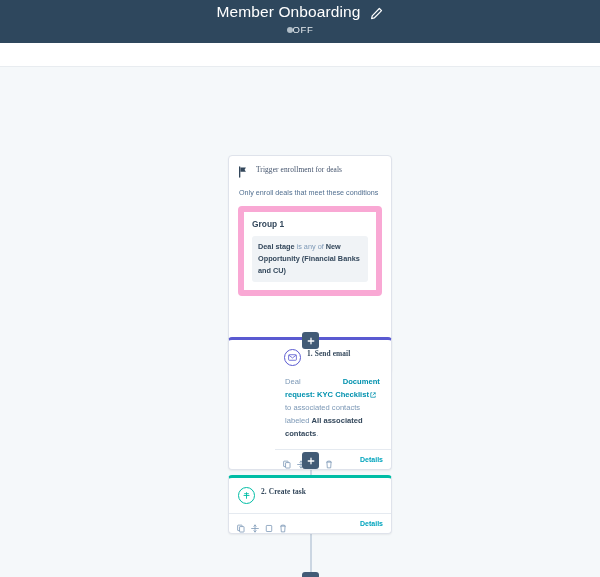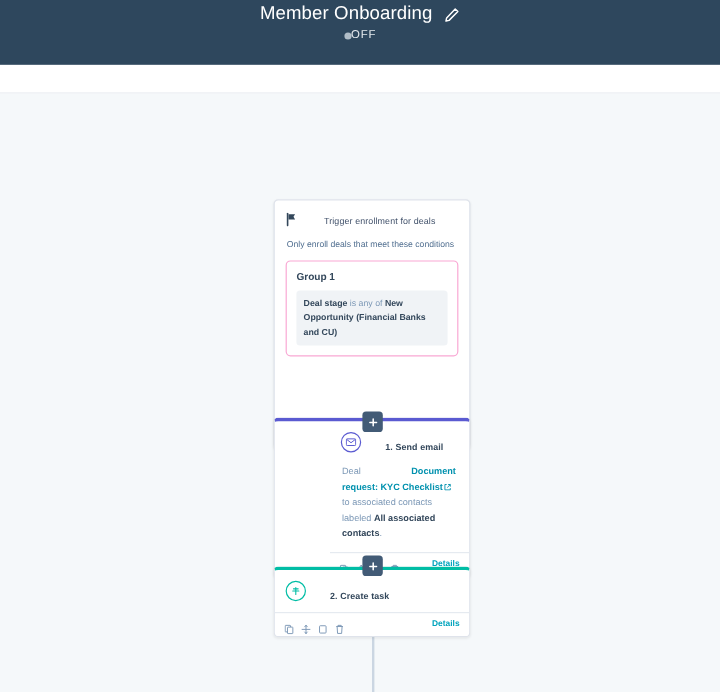--- a/index.html
+++ b/index.html
@@ -6,21 +6,21 @@
   html, body {
     width: 600px; height: 577px;
     font-family: "Liberation Sans", sans-serif;
     background: #f5f8fa;
     overflow: hidden;
   }
 
   
   .app-header {
     position: relative;
-    height: 54px;
+    height: 43px;
     background: #2e475d;
     color: #ffffff;
     display: flex;
     flex-direction: column;
     align-items: center;
     justify-content: flex-start;
     padding-top: 1px;
   }
   .title-row {
     display: flex; align-items: center; gap: 10px;
@@ -77,22 +77,23 @@
     background: #ffffff;
     border: 1px solid #dfe3eb;
     border-radius: 4px;
     box-shadow: 0 1px 2px rgba(0,0,0,.06);
     z-index: 2;
   }
   .card.top-accent { border-top-width: 3px; border-top-style: solid; }
   .card-inner { padding: 9px 9px 0 9px; }
 
   .card-head {
-    display: flex; align-items: flex-end; gap: 20px;
+    display: flex; align-items: flex-start; gap: 6px;
     margin-bottom: 9px;
+    font-family: Liberation Serif, serif;
   }
   .card-head .badge {
     width: 17px; height: 17px; border-radius: 50%;
     border: 1.4px solid currentColor;
     display: flex; align-items: center; justify-content: center;
     flex: 0 0 auto;
   }
   .card-head .badge svg { display: block; }
   .card-head .flagwrap { width: 12px; height: 13px; display:flex; align-items:center; }
   .card-title {
@@ -106,21 +107,21 @@
   .body-text b { color: #33475b; font-weight: 700; }
   .body-text a { color: #0091ae; font-weight: 700; text-decoration: none; margin-left: 40px; }
   .ext-link-icon { display:inline-block; width:6px; height:6px; vertical-align: -0.5px; margin-left:1px;}
 
   .subtle {
     font-size: 7.2px; color: #516f90; padding: 0 1px 7px 1px; line-height: 12px;
   }
 
   
   .group-box {
-    border: 1px solid #f9a8d4;
+    border: 6px solid #f9a8d4;
     border-radius: 4px;
     padding: 7px 8px 8px 8px;
     margin: 0 0 8px 0;
   }
   .group-title {
     font-size: 8.4px; font-weight: 700; color: #33475b; margin-bottom: 7px;
   }
   .filter-pill {
     background: #f0f3f6;
     border-radius: 3px;
@@ -284,21 +285,21 @@
       <span class="details-link">Details</span>
     </div>
   </div>
 
   <div class="plus-btn" style="top:385px;">
     <svg viewBox="0 0 10 10" width="8" height="8" stroke="#ffffff" stroke-width="1.6" stroke-linecap="round">
         <path d="M5 1.5v7M1.5 5h7"></path>
       </svg>
   </div>
 
-  <div class="card top-accent" style="top:394px;border-top-color:#00bda5;">
+  <div class="card top-accent" style="top:408px;border-top-color:#00bda5;">
     <div class="card-inner">
       <div class="card-head">
         <span class="badge" style="color:#00bda5;">
           <svg viewBox="0 0 12 12" width="9" height="9" fill="none" stroke="#00bda5" stroke-width="1.2" stroke-linecap="round">
               <path d="M6 2.2v7.6M2.6 6h6.8"></path>
               <path d="M3.4 3.6h5.2"></path>
             </svg>
         </span>
         <span class="card-title">2. Create task</span>
       </div>

